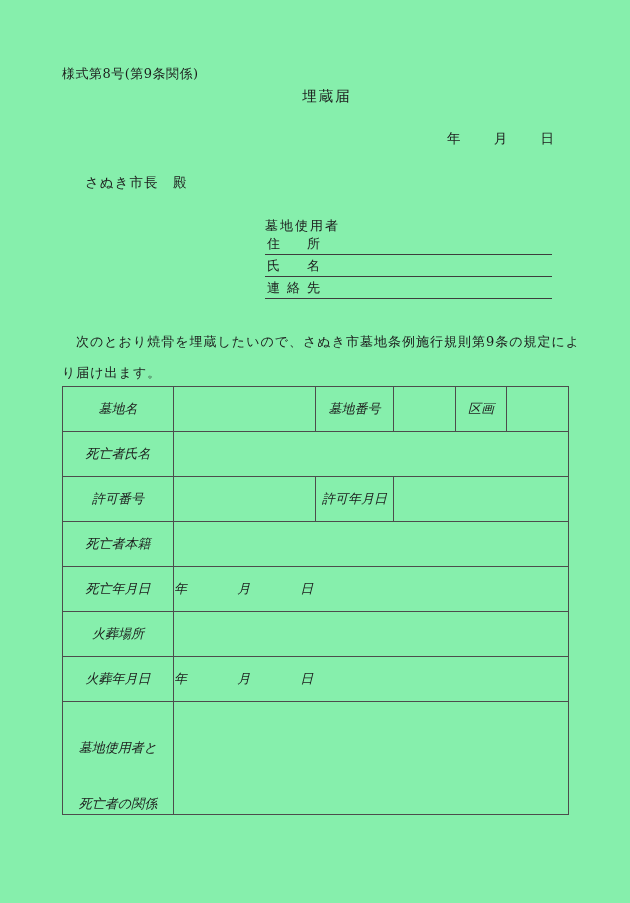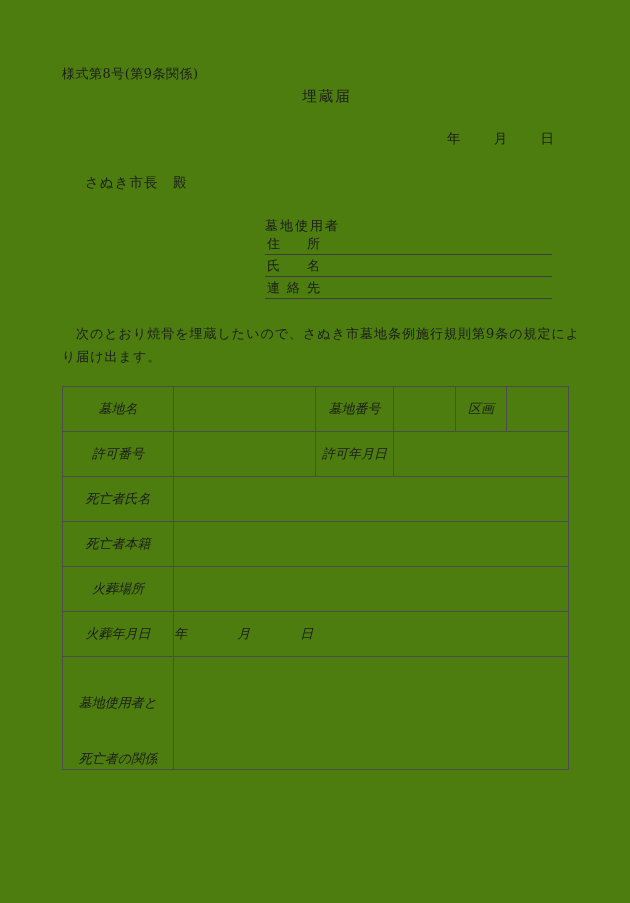--- a/index.html
+++ b/index.html
@@ -1,33 +1,33 @@
 <!DOCTYPE html>
 <html lang="ja"><head>
 <meta charset="utf-8">
 <style>
   html,body{margin:0;padding:0;background:#fcfcfc;}
   .page{
-    position:relative;width:630px;height:903px;background:#4d7c0f;
+    position:relative;width:630px;height:903px;background:#86efac;
     color:#1c1c1c;font-family:"DejaVu Serif","Liberation Serif",serif;
     font-size:13px;overflow:hidden;
   }
   .form-number{position:absolute;left:62px;top:65px;font-size:13px;letter-spacing:.5px;}
   .doc-title{position:absolute;left:0;top:87px;width:630px;text-align:center;font-size:14.5px;letter-spacing:2px;padding-left:12px;}
   .date-line{position:absolute;left:447px;top:130px;font-size:13.5px;}
   .date-line span + span{margin-left:29px;}
   .addressee{position:absolute;left:85px;top:174px;font-size:13.5px;letter-spacing:1px;}
   .applicant-heading{position:absolute;left:265px;top:217px;font-size:13px;letter-spacing:2px;}
   .field-line{position:absolute;left:265px;width:287px;height:21px;border-bottom:1px solid #3d3d3d;}
   .line-address{top:233px}
   .line-name{top:255px}
   .line-contact{top:277px}
   .field-label{position:absolute;left:2px;bottom:1px;width:53px;display:flex;justify-content:space-between;font-size:13px;}
   .body-text{position:absolute;left:62px;top:322px;font-size:13px;letter-spacing:1px;line-height:23px;}
-  .body-text div{white-space:pre;}
+  .body-text div{white-space:pre;margin-top:8px;}
   table.form-table{
     position:absolute;left:62px;top:386px;width:506px;
     border-collapse:collapse;table-layout:fixed;font-size:13px;color:inherit;
   }
   table.form-table td{border:1px solid #4c4c4c;padding:0;vertical-align:middle;}
   table.form-table tr{height:45px;font-style:italic;}
   table.form-table tr.row-last{height:46px;}
   td.lbl{text-align:center;}
   td.date-cell{padding-left:161px;}
   td.date-cell span + span{margin-left:46px;}
@@ -91,32 +91,40 @@
     <tbody>
       <tr>
         <td class="lbl">墓地名</td>
         <td></td>
         <td class="lbl">墓地番号</td>
         <td></td>
         <td class="lbl">区画</td>
         <td></td>
       </tr>
       <tr>
+        <td class="lbl">死亡者氏名</td>
+        <td colspan="5"></td>
+      </tr>
+      <tr>
         <td class="lbl">許可番号</td>
         <td></td>
         <td class="lbl">許可年月日</td>
         <td colspan="3"></td>
       </tr>
       <tr>
-        <td class="lbl">死亡者氏名</td>
+        <td class="lbl">死亡者本籍</td>
         <td colspan="5"></td>
       </tr>
       <tr>
-        <td class="lbl">死亡者本籍</td>
-        <td colspan="5"></td>
+        <td class="lbl">死亡年月日</td>
+        <td colspan="5" class="date-cell">
+          <span>年</span>
+          <span>月</span>
+          <span>日</span>
+        </td>
       </tr>
       <tr>
         <td class="lbl">火葬場所</td>
         <td colspan="5"></td>
       </tr>
       <tr>
         <td class="lbl">火葬年月日</td>
         <td colspan="5" class="date-cell">
           <span>年</span>
           <span>月</span>

